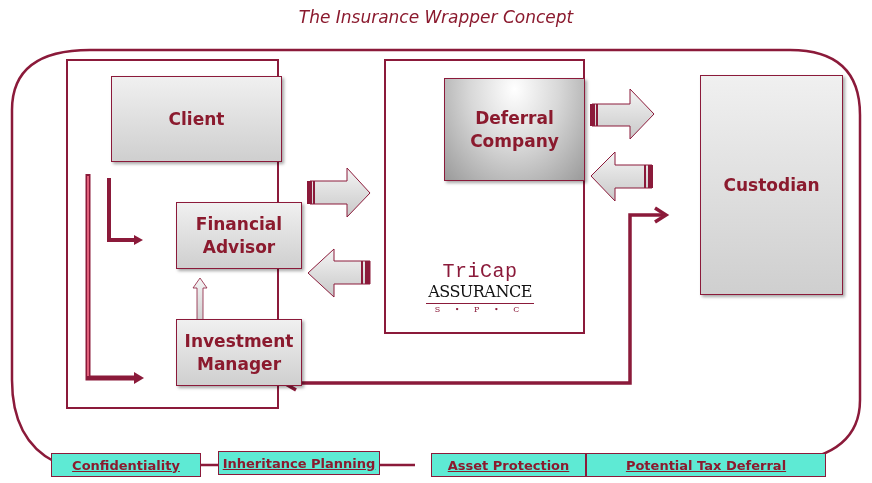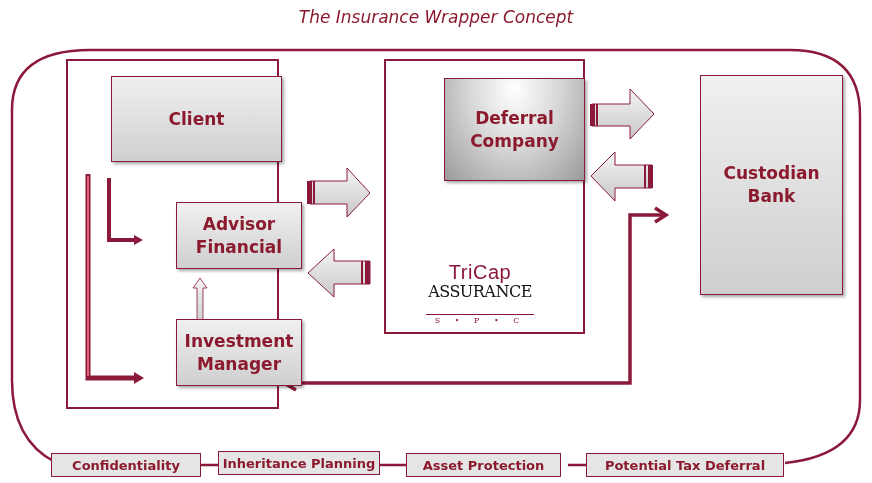--- a/index.html
+++ b/index.html
@@ -10,26 +10,26 @@
            color:#8b1a2e; }
   svg.canvas { position:absolute; left:0; top:0; }
   .box { position:absolute; box-sizing:border-box; border:1.5px solid #8b1a3a;
          background:linear-gradient(to bottom,#f0f0f0 0%,#cfcfcf 100%);
          box-shadow:2px 2px 3px rgba(0,0,0,0.35);
          display:flex; align-items:center; justify-content:center; text-align:center;
          color:#8b1a2e; font-weight:bold; font-size:17px; line-height:23px;margin-left:32px; }
   .box.ins { background:radial-gradient(ellipse at 50% 10%, #ffffff 0%, #d8d8d8 45%, #9a9a9a 100%); }
   .frame { position:absolute; box-sizing:border-box; border:2.5px solid #8b1a3a; background:transparent; }
   .tag { position:absolute; box-sizing:border-box; height:24px; border:1.5px solid #8b1a3a;
-         background:#e5e5e5; color:#8b1a2e; font-weight:bold; font-size:13px;
-         display:flex; align-items:center; justify-content:center; white-space:nowrap; }
+         background:#5eead4; color:#8b1a2e; font-weight:bold; font-size:13px;
+         display:flex; align-items:center; justify-content:center; white-space:nowrap;text-decoration:underline; }
   .logo { position:absolute; left:420px; top:262px; width:120px; text-align:center; }
-  .logo .l1 { font-family:Liberation Sans, sans-serif; color:#8b1a3a; font-size:20px; line-height:20px; letter-spacing:0.5px; }
+  .logo .l1 { font-family:Liberation Mono, monospace; color:#8b1a3a; font-size:20px; line-height:20px; letter-spacing:0.5px; }
   .logo .l2 { font-family:"DejaVu Serif", serif; color:#111; font-size:16px; line-height:18px; letter-spacing:-0.5px;
-              border-bottom:1px solid #8b1a3a; display:inline-block; padding:0 2px 13px; }
+              border-bottom:1px solid #8b1a3a; display:inline-block; padding:0 2px 2px; }
   .logo .l3 { font-family:"DejaVu Serif", serif; color:#8b1a3a; font-size:8px; letter-spacing:6px; margin-top:1px; }
 </style>
 </head>
 <body>
 
 <div class="title">The Insurance Wrapper Concept</div>
 
 <svg class="canvas" width="872" height="483" viewBox="0 0 872 483">
   <defs>
     <linearGradient id="arrowGrad" x1="0" y1="0" x2="0" y2="1">
@@ -88,53 +88,52 @@
 </svg>
 
 <div class="frame" style="left:66px; top:59px; width:213px; height:350px;"></div>
 <div class="frame" style="left:384px; top:59px; width:201px; height:275px;"></div>
 
 <div class="box" style="left:79px; top:76px; width:171px; height:86px;">
   <span>Client</span>
 </div>
 <div class="box" style="left:144px; top:202px; width:126px; height:67px;">
   <div>
+    <div>Financial</div>
     <div>Advisor</div>
-    <div>Financial</div>
   </div>
 </div>
 <div class="box" style="left:144px; top:319px; width:126px; height:67px;">
   <div>
     <div>Investment</div>
     <div>Manager</div>
   </div>
 </div>
 <div class="box ins" style="left:412px; top:78px; width:141px; height:103px;">
   <div>
     <div>Deferral</div>
     <div>Company</div>
   </div>
 </div>
 <div class="box" style="left:668px; top:75px; width:143px; height:220px;">
   <div>
     <div>Custodian</div>
-    <div>Bank</div>
   </div>
 </div>
 
 <div class="logo">
   <div class="l1">TriCap</div>
   <div class="l2">ASSURANCE</div>
   <div class="l3">S • P • C</div>
 </div>
 
 <div class="tag" style="left:51px; top:453px; width:150px;">
   <span>Confidentiality</span>
 </div>
 <div class="tag" style="left:218px; top:451px; width:162px;">
   <span>Inheritance Planning</span>
 </div>
-<div class="tag" style="left:406px; top:453px; width:155px;">
+<div class="tag" style="left:431px; top:453px; width:155px;">
   <span>Asset Protection</span>
 </div>
-<div class="tag" style="left:586px; top:453px; width:198px;">
+<div class="tag" style="left:586px; top:453px; width:240px;">
   <span>Potential Tax Deferral</span>
 </div>
 
 </body></html>

